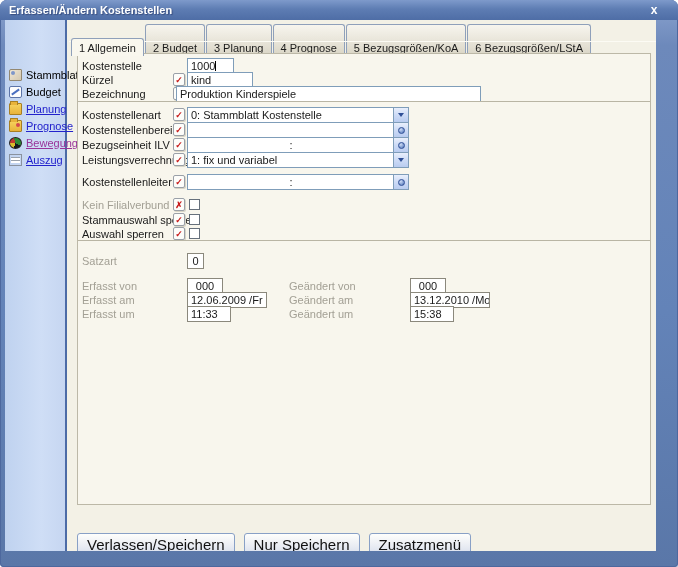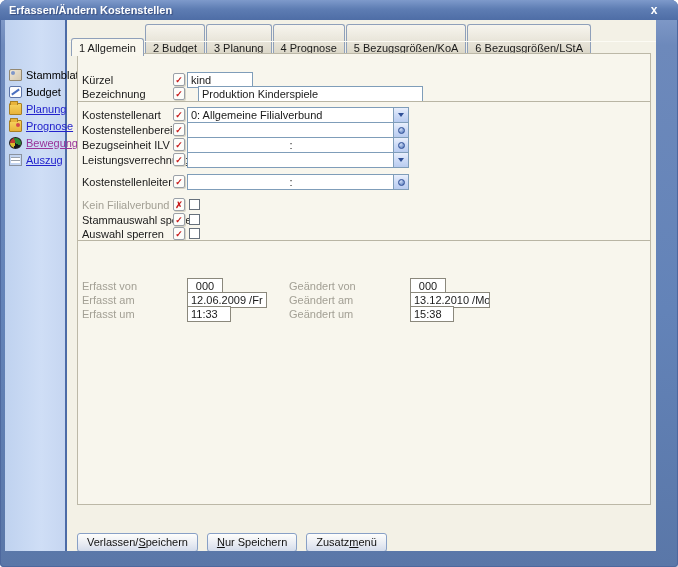--- a/index.html
+++ b/index.html
@@ -81,21 +81,21 @@
     border-left:1px solid #7f9db9; background:linear-gradient(180deg,#e9effc 0%,#cddbf6 50%,#b9ccf0 100%);
     display:flex; align-items:center; justify-content:center; }
   .arrow-down { width:0; height:0; border-left:3px solid transparent; border-right:3px solid transparent; border-top:4px solid #2f4f96; }
   .ball { width:7px; height:7px; border-radius:50%; border:1px solid #2f4f96;
     background:radial-gradient(circle at 35% 30%,#cddcf6,#4a70b6); }
 
   .chk { position:absolute; left:111px; top:2px; width:11px; height:11px; background:#fff; border:1px solid #66707c; }
 
   
   .btnrow { position:absolute; top:513px; left:8px; }
-  .xbtn { display:inline-block; margin-right:9px; padding:2px 9px 3px; font-size:11px;
+  .xbtn { display:inline-block; margin-right:9px; padding:2px 9px 3px; font-size:15px;
     font-family:"Liberation Sans",sans-serif;
     border:1px solid #88a0c6; border-radius:3px; color:#111;
     background:linear-gradient(180deg,#fefefc 0%,#e9ecf3 55%,#d4dceb 100%);
     box-shadow:0 1px 0 #b6c2d8; cursor:default; }
   .xbtn u { text-decoration:underline; }
 </style>
 </head>
 <body>
 
 <div class="stage">
@@ -134,40 +134,44 @@
             <span class="lbl-s link" style="color: rgb(34, 34, 204);">Auszug</span>
           </div>
         </div>
 
       <div class="content">
         <div class="tabstrip" id="tabstrip"><div class="tab active"><span>1</span> Allgemein</div><div class="tab"><u>2</u> Budget</div><div class="tab"><u>3</u> Planung</div><div class="tab"><u>4</u> Prognose</div><div class="tab"><u>5</u> Bezugsgrößen/KoA</div><div class="tab"><u>6</u> Bezugsgrößen/LStA</div></div>
         <div class="tabline"></div>
 
         <div class="groupbox">
 
+          <div class="frow" style="top:4px">
+            <span class="flabel">Kostenstelle</span>
+            <div class="tb" style="left:109px;width:47px"><span>1000</span><span class="caret"></span></div>
+          </div>
 
           <div class="frow" style="top:18px">
             <span class="flabel">Kürzel</span>
             <span class="indic">✓</span>
             <div class="tb" style="left:109px;width:66px">kind</div>
           </div>
 
           <div class="frow" style="top:32px">
             <span class="flabel">Bezeichnung</span>
             <span class="indic">✓</span>
-            <div class="tb" style="left:120px;width:225px">Produktion Kinderspiele</div>
+            <div class="tb" style="left:98px;width:305px">Produktion Kinderspiele</div>
           </div>
 
           <div class="sep" style="top:47px"></div>
 
           <div class="frow" style="top:53px">
             <span class="flabel">Kostenstellenart</span>
             <span class="indic">✓</span>
             <div class="combo">
-              <span class="cval">0: Allgemeine Filialverbund</span>
+              <span class="cval">0: Stammblatt Kostenstelle</span>
               <span class="cbtn">
                   <span class="arrow-down"></span>
                 </span>
             </div>
           </div>
 
           <div class="frow" style="top:68px">
             <span class="flabel">Kostenstellenbereich</span>
             <span class="indic">✓</span>
             <div class="combo ctr">
@@ -185,20 +189,21 @@
               <span class="cbtn">
                   <span class="ball"></span>
                 </span>
             </div>
           </div>
 
           <div class="frow" style="top:98px">
             <span class="flabel">Leistungsverrechnung</span>
             <span class="indic">✓</span>
             <div class="combo">
+              <span class="cval">1: fix und variabel</span>
               <span class="cbtn">
                   <span class="arrow-down"></span>
                 </span>
             </div>
           </div>
 
           <div class="frow" style="top:120px">
             <span class="flabel">Kostenstellenleiter</span>
             <span class="indic">✓</span>
             <div class="combo ctr">
@@ -220,20 +225,24 @@
             <span class="chk"></span>
           </div>
           <div class="frow" style="top:172px">
             <span class="flabel">Auswahl sperren</span>
             <span class="indic">✓</span>
             <span class="chk"></span>
           </div>
 
           <div class="sep" style="top:186px"></div>
 
+          <div class="frow" style="top:199px">
+            <span class="flabel dis">Satzart</span>
+            <div class="tb ro" style="left:109px;width:17px;text-align:center">0</div>
+          </div>
 
           <div class="frow" style="top:224px">
             <span class="flabel dis">Erfasst von</span>
             <div class="tb ro" style="left:109px;width:36px;text-align:center">000</div>
             <span class="flabel dis" style="left:211px">Geändert von</span>
             <div class="tb ro" style="left:332px;width:36px;text-align:center">000</div>
           </div>
           <div class="frow" style="top:238px">
             <span class="flabel dis">Erfasst am</span>
             <div class="tb ro" style="left:109px;width:80px">12.06.2009 /Fr</div>

